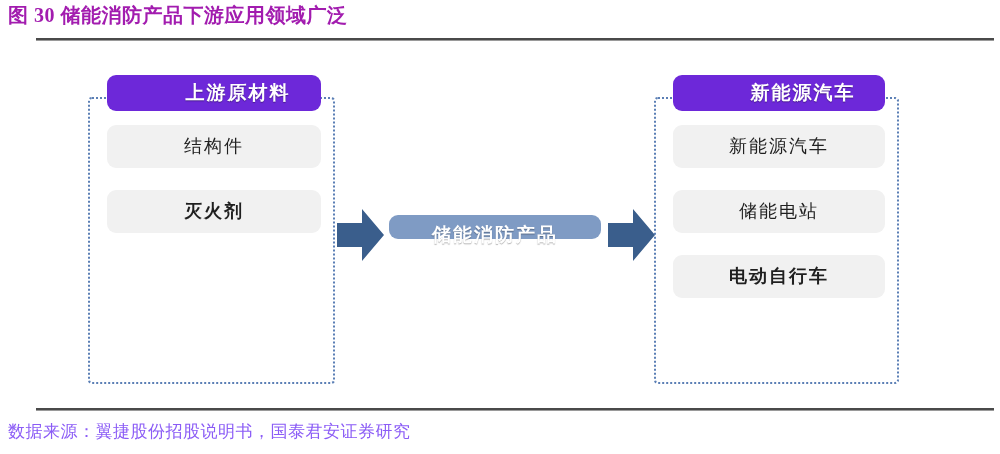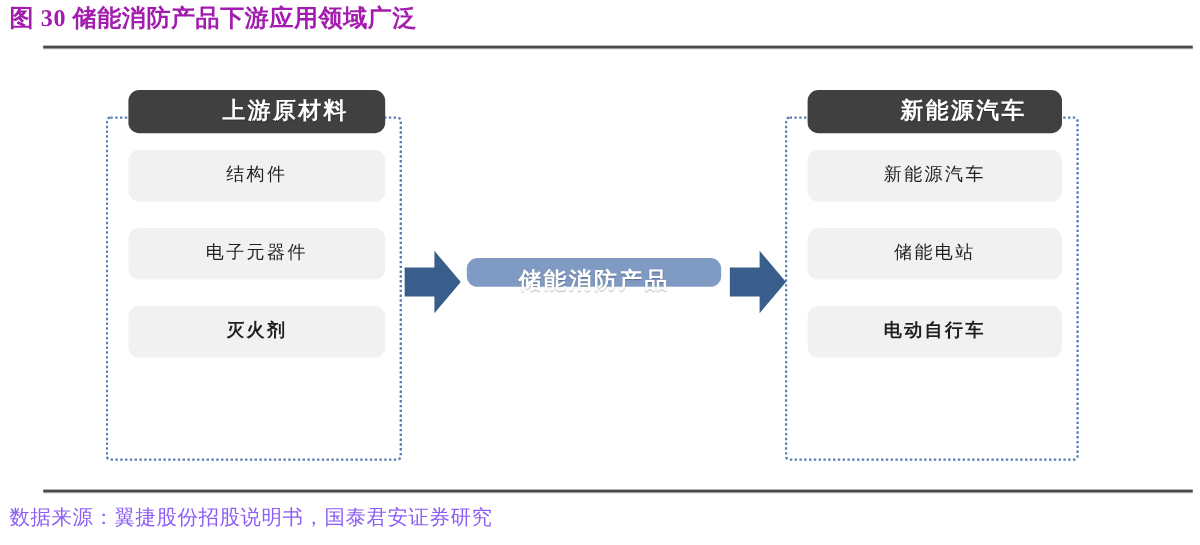--- a/index.html
+++ b/index.html
@@ -76,21 +76,21 @@
 
   
   .col-header {
     position: absolute;
     top: 31px;
     left: 0;
     width: 100%;
     height: 36px;
     line-height: 36px;
     text-align: center;
-    background: #404040;
+    background: #6d28d9;
     color: #ffffff;
     border-radius: 9px;
     font-size: 19px;
     font-weight: bold;
     letter-spacing: 2px;
     box-sizing: border-box;
     text-shadow: 0 1px 1px rgba(0,0,0,0.35);
     padding-left: 48px;
   }
 
@@ -101,21 +101,21 @@
     left: 0;
     width: 100%;
   }
   .item-chip {
     height: 43px;
     line-height: 43px;
     margin-bottom: 22px;
     background: #f1f1f1;
     border-radius: 9px;
     text-align: center;
-    font-size: 15px;
+    font-size: 18px;
     letter-spacing: 2px;
     color: #1f1f1f;
     box-sizing: border-box;
   }
   .item-chip:last-child { margin-bottom: 0; font-weight: bold; }
 
   
   #center-product-box {
     position: absolute;
     left: 389px;
@@ -173,21 +173,20 @@
 
 <div id="diagram">
 
   <div id="group-box-upstream" class="group-box"></div>
   <div id="group-box-downstream" class="group-box"></div>
 
   <div id="column-upstream" class="column">
     <div class="col-header">上游原材料</div>
     <div class="items">
       <div class="item-chip">结构件</div>
-      <div class="item-chip">电子元器件</div>
       <div class="item-chip">灭火剂</div>
     </div>
   </div>
 
   <div id="arrow-left" class="block-arrow">
     <svg viewBox="0 0 47 56" xmlns="http://www.w3.org/2000/svg">
       <polygon points="0,16 25,16 25,2 47,28 25,54 25,40 0,40" fill="#3a5e8c"></polygon>
     </svg>
   </div>
 

